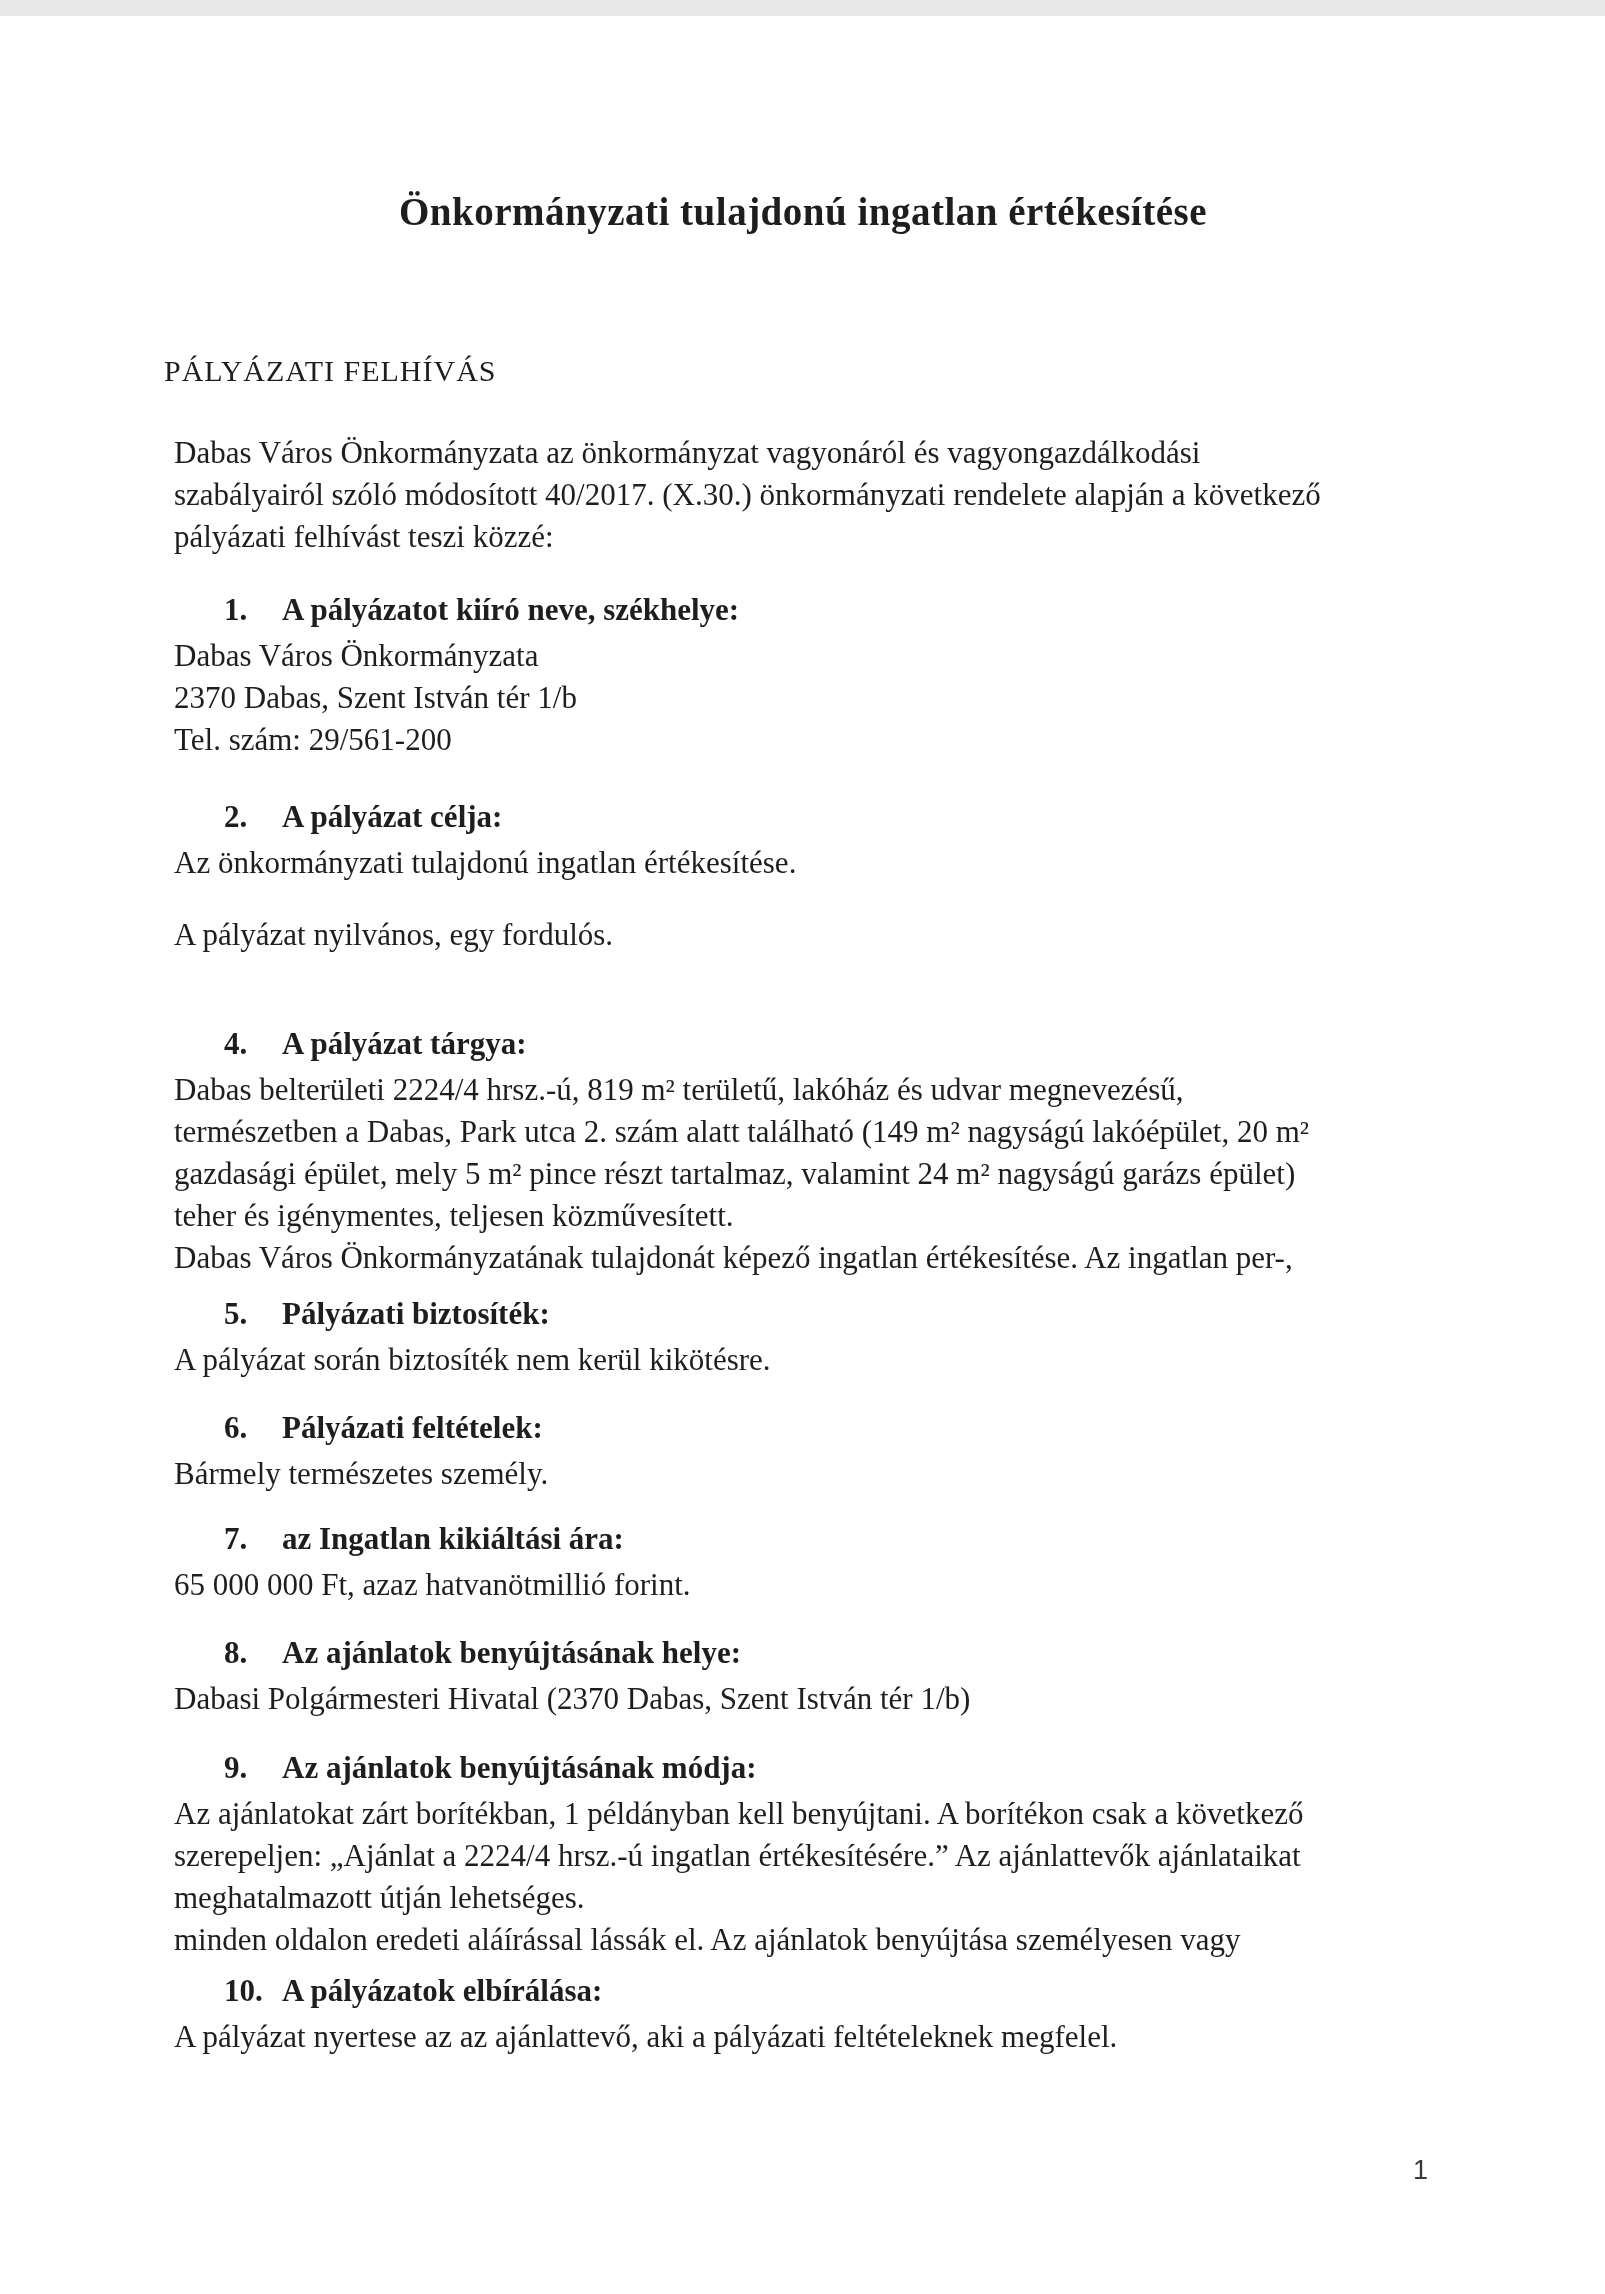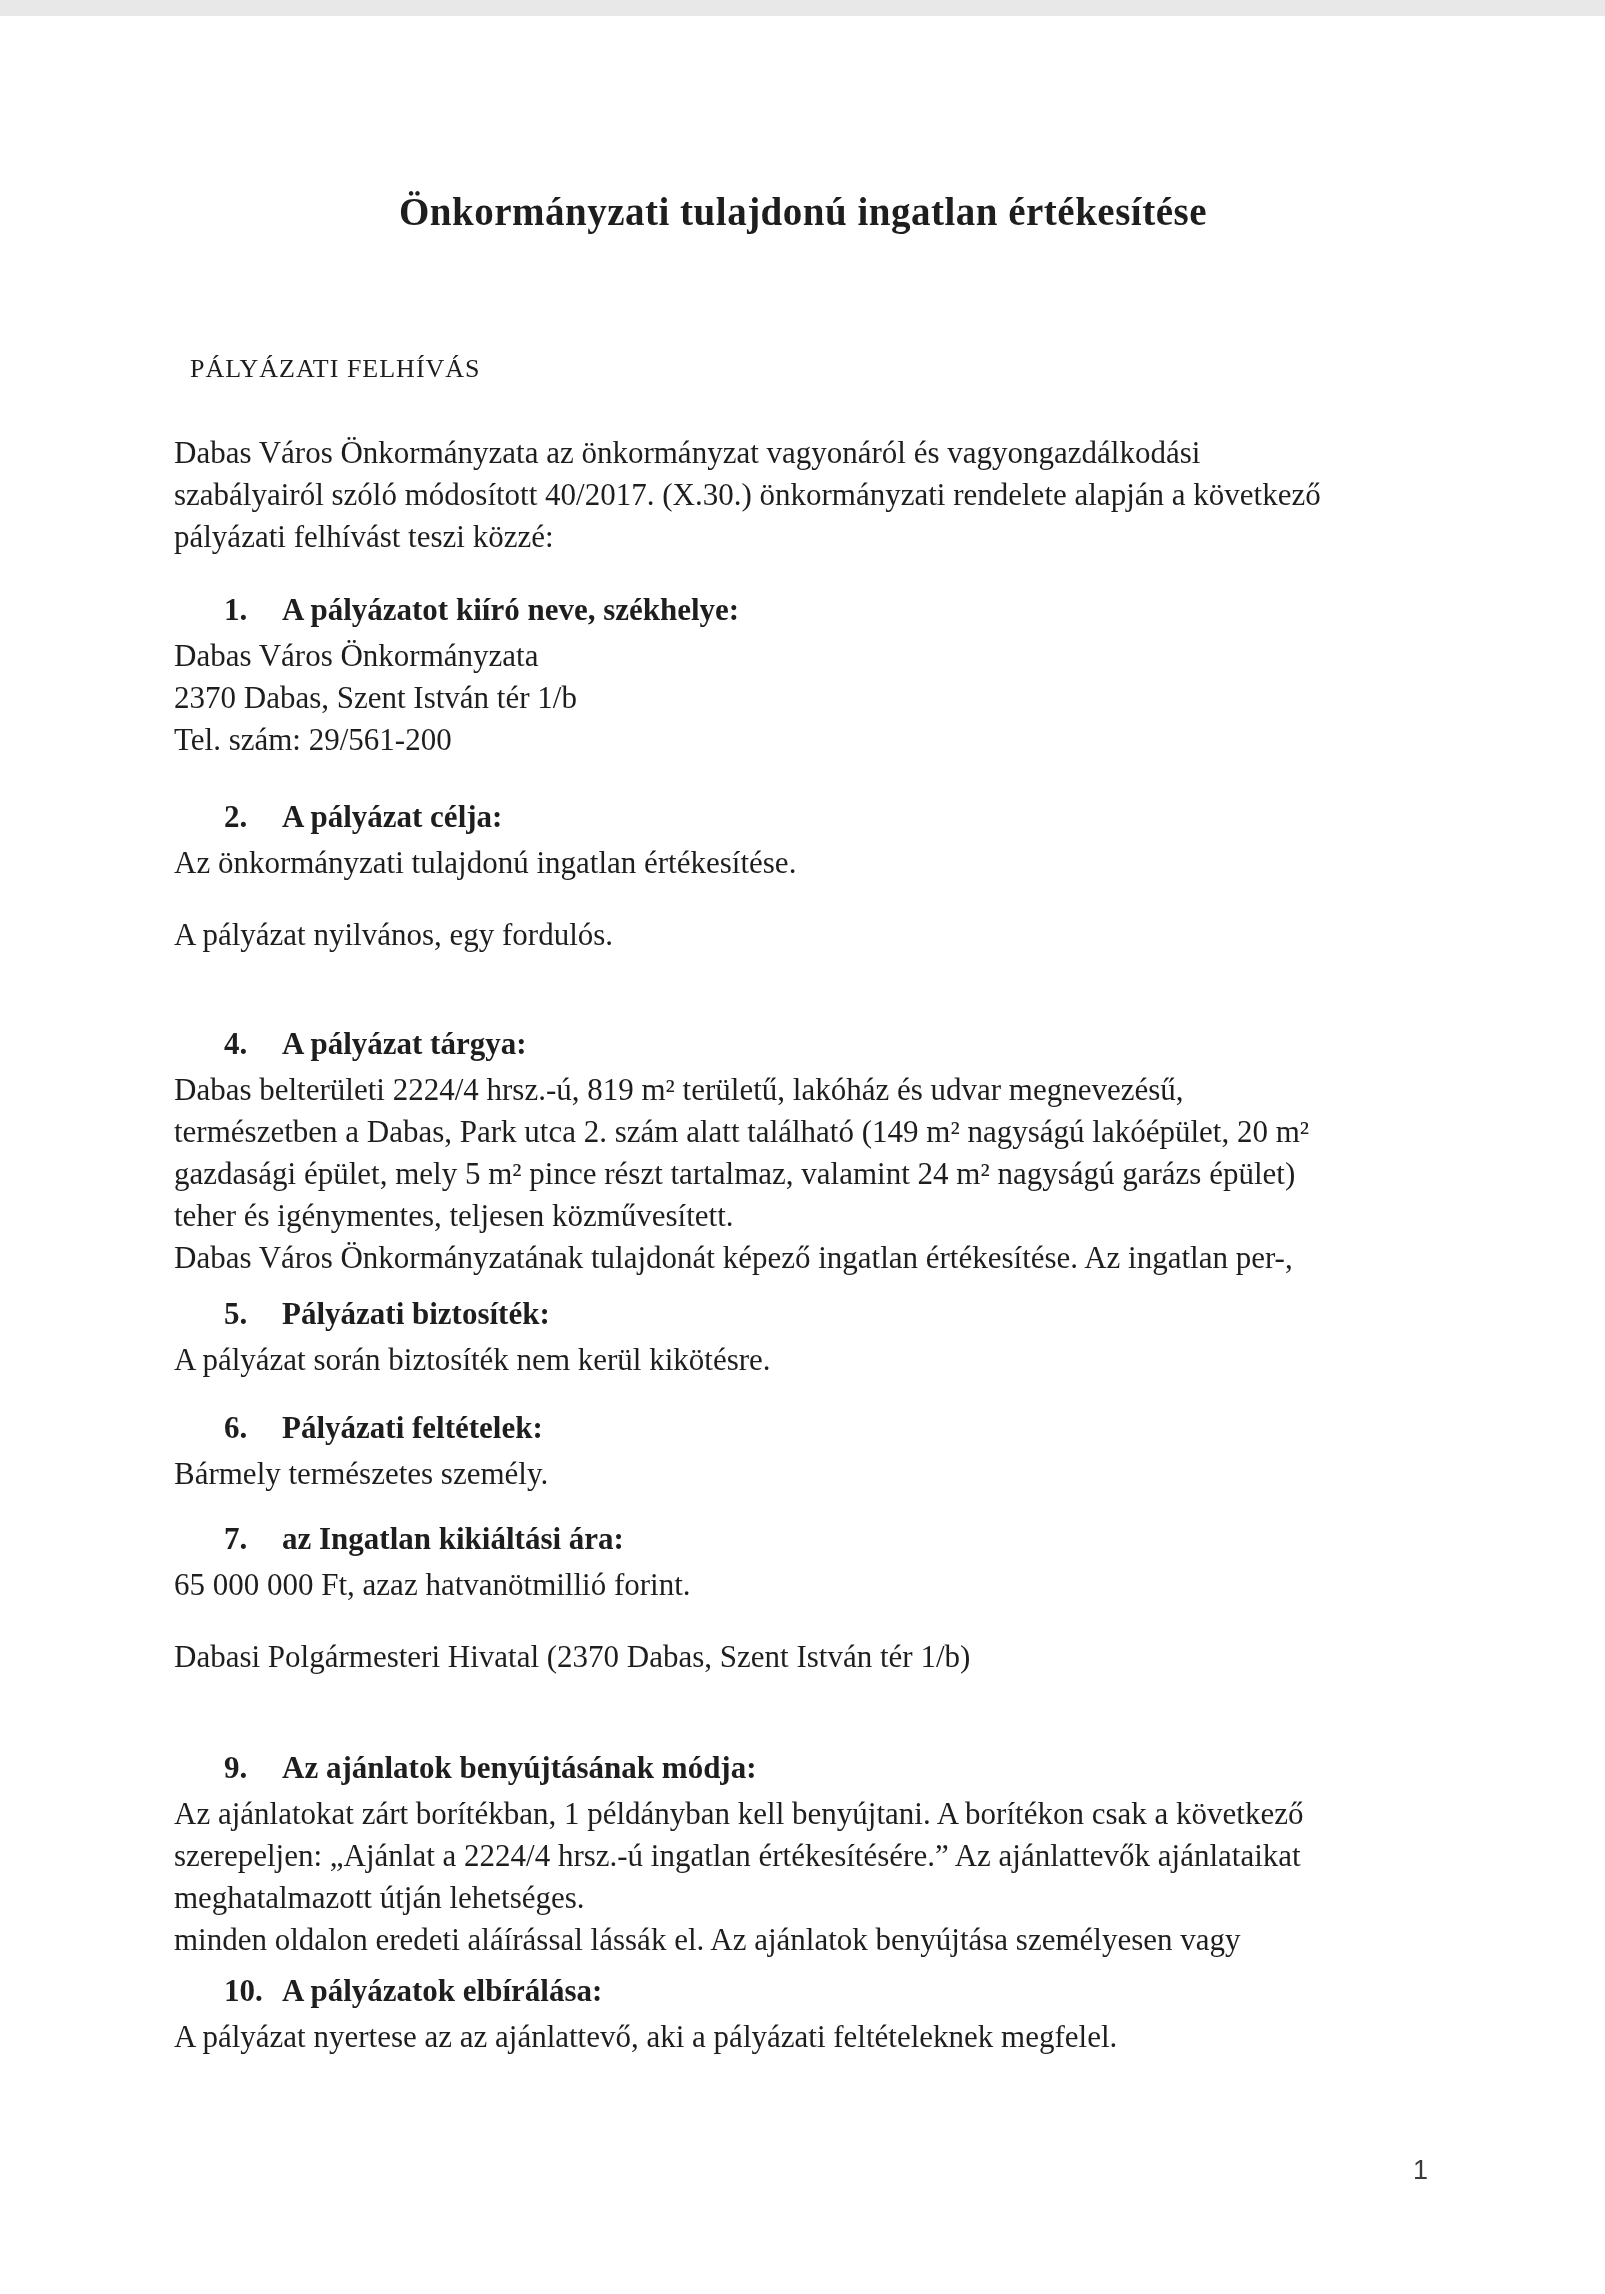--- a/index.html
+++ b/index.html
@@ -13,22 +13,22 @@
     overflow:hidden;
   }
   .title {
     position:absolute; top:173px; left:0; right:0;
     margin:0;
     text-align:center;
     font-size:39px; font-weight:bold;
     letter-spacing:0.5px;
   }
   .subtitle {
-    position:absolute; top:338px; left:190px;
-    font-size:26px; letter-spacing:1px;
+    position:absolute; top:338px; left:164px;
+    font-size:30px; letter-spacing:1px;
   }
   .intro {
     position:absolute; top:416px; left:174px; width:1294px;
   }
   .line {
     line-height:42px; font-size:31px; white-space:nowrap;
   }
   .sec { position:absolute; left:174px; width:1294px; }
   .heading {
     font-size:31px; font-weight:bold; line-height:42px; white-space:nowrap;
@@ -106,20 +106,21 @@
   </section>
 
   <section class="sec" style="top:1502px">
     <div class="heading"><span class="num">7.</span><span>az Ingatlan kikiáltási ára:</span></div>
     <div class="sec-body">
       <div class="line">65 000 000 Ft, azaz hatvanötmillió forint.</div>
     </div>
   </section>
 
   <section class="sec" style="top:1616px">
+    <div class="heading"><span class="num">8.</span><span>Az ajánlatok benyújtásának helye:</span></div>
     <div class="sec-body">
       <div class="line">Dabasi Polgármesteri Hivatal (2370 Dabas, Szent István tér 1/b)</div>
     </div>
   </section>
 
   <section class="sec" style="top:1731px">
     <div class="heading"><span class="num">9.</span><span>Az ajánlatok benyújtásának módja:</span></div>
     <div class="sec-body">
       <div class="line">Az ajánlatokat zárt borítékban, 1 példányban kell benyújtani. A borítékon csak a következő</div>
       <div class="line">szerepeljen: „Ajánlat a 2224/4 hrsz.-ú ingatlan értékesítésére.” Az ajánlattevők ajánlataikat</div>

